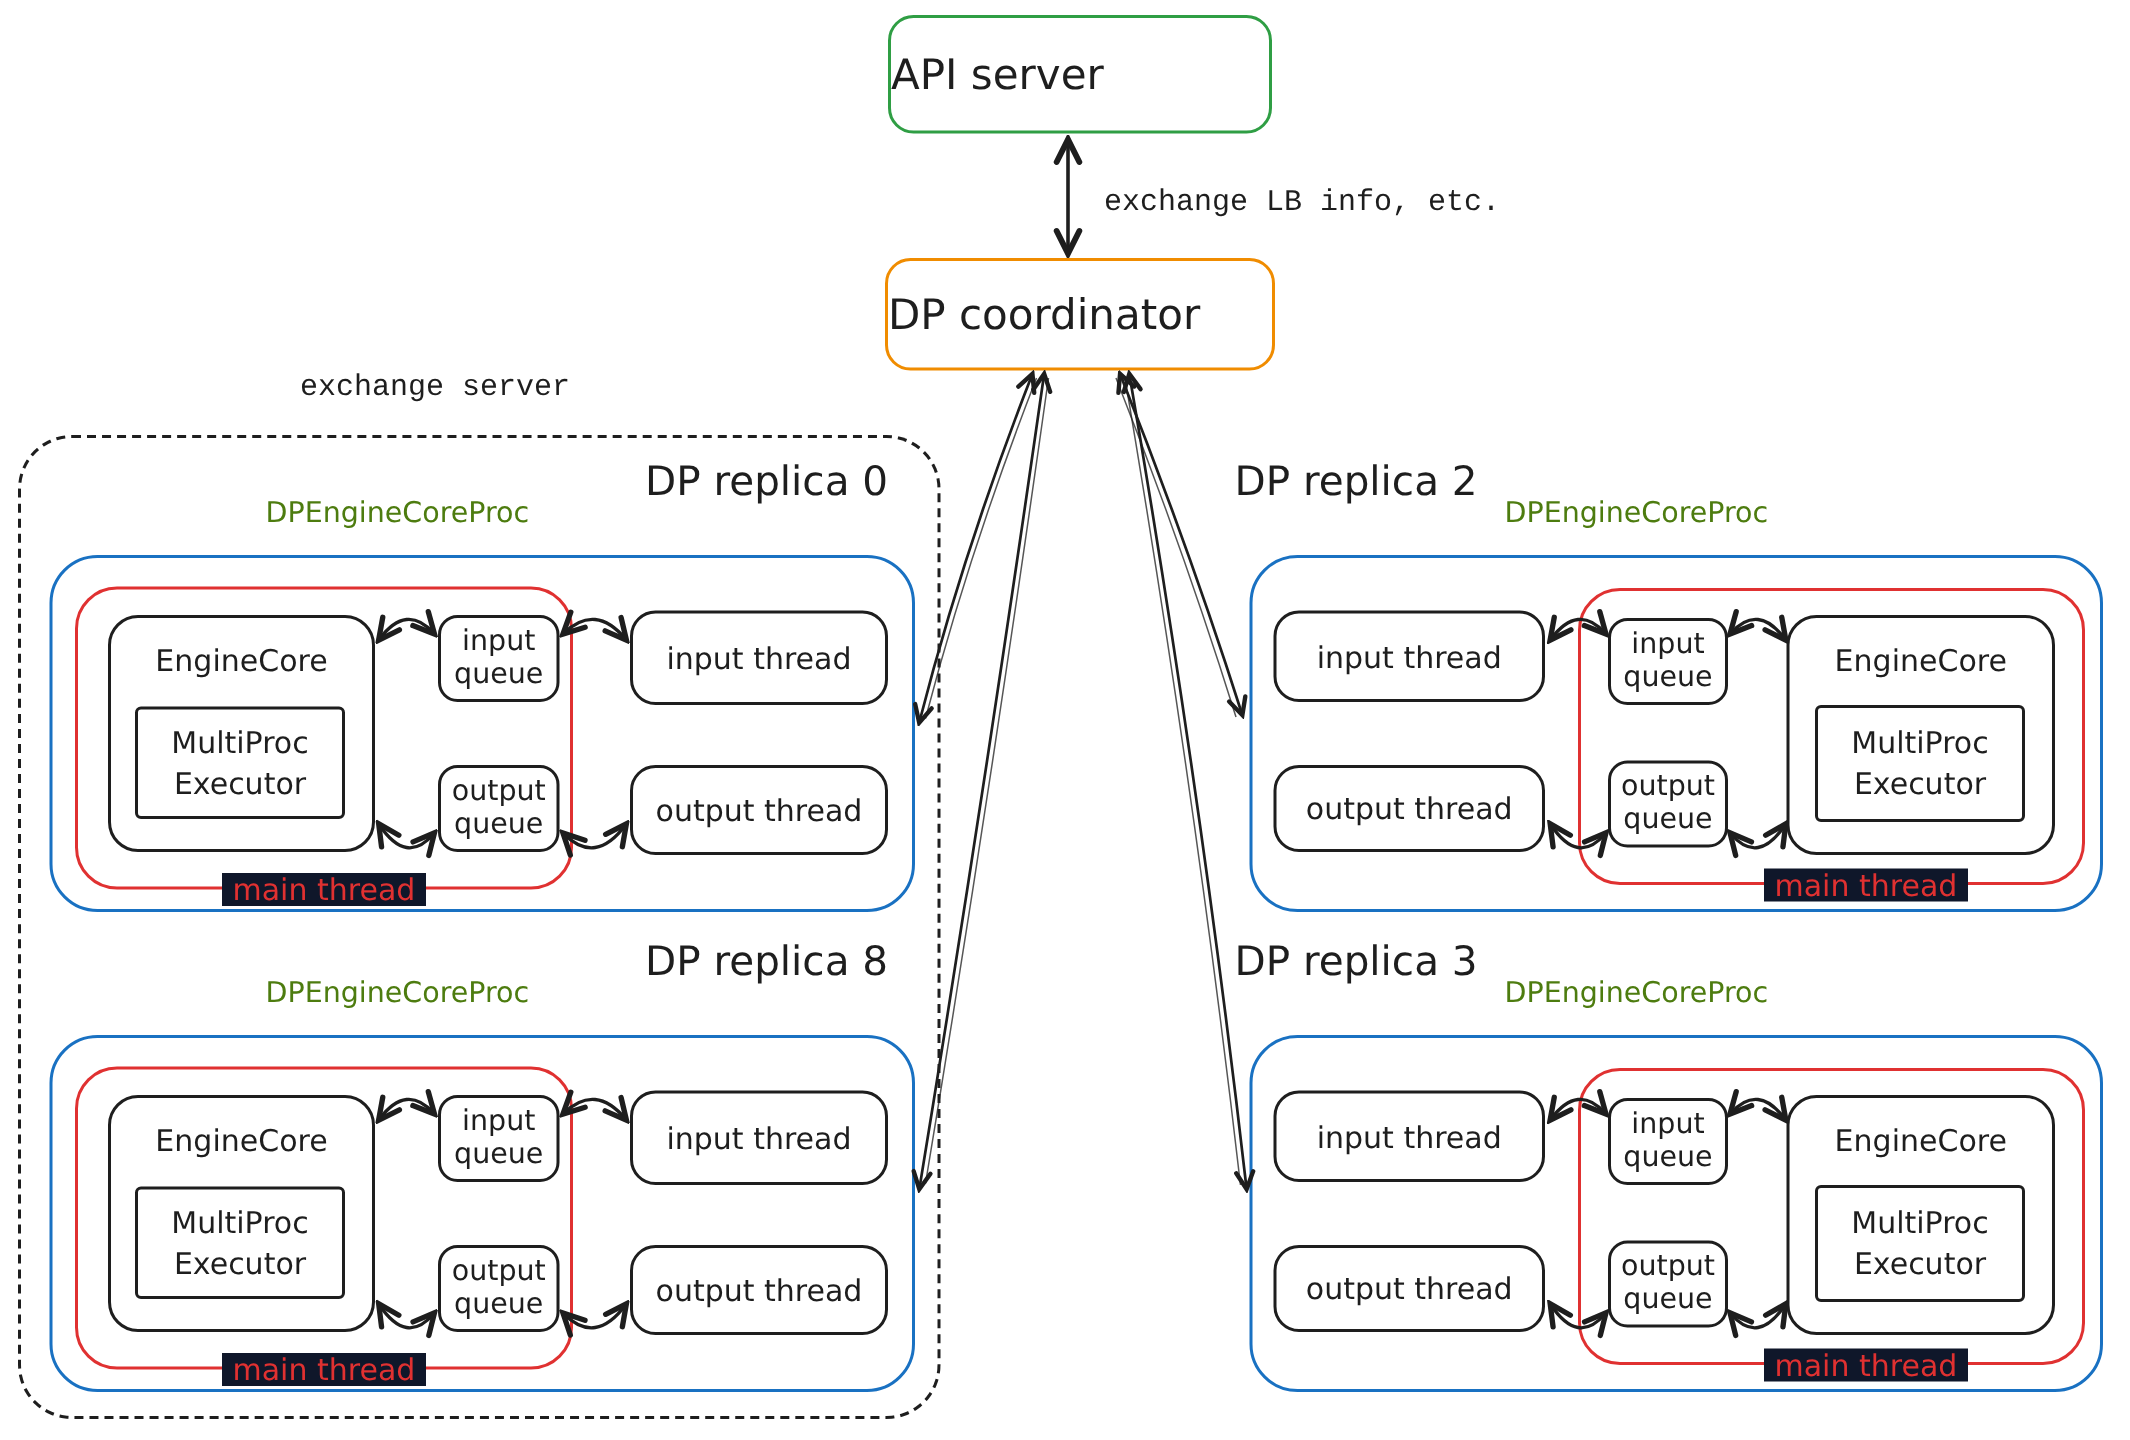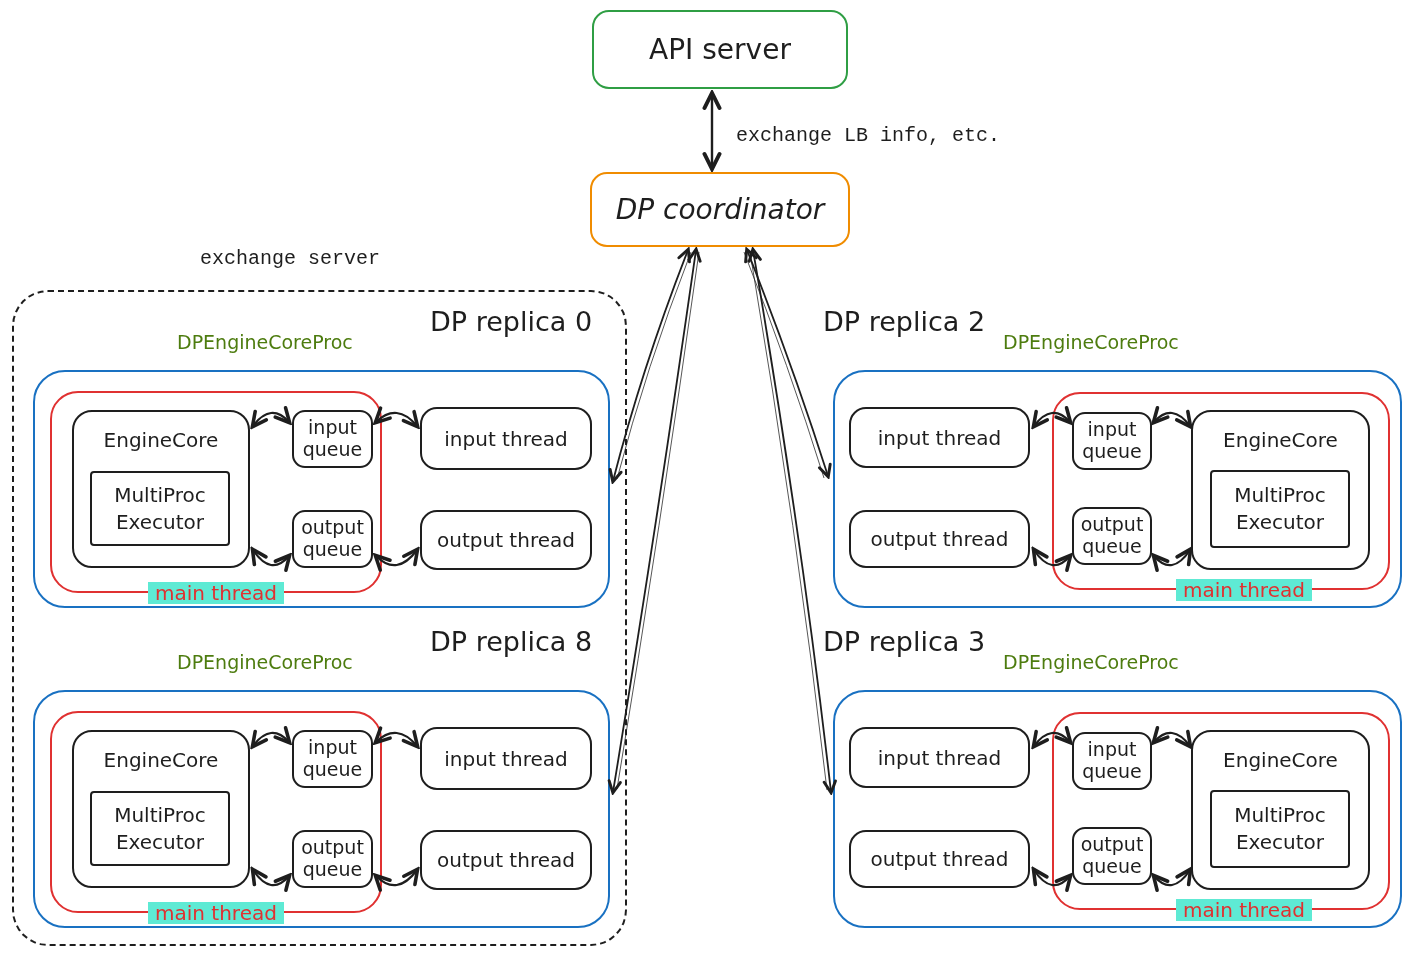--- a/index.html
+++ b/index.html
@@ -1,35 +1,35 @@
 <!DOCTYPE html>
 <html><head>
 <meta charset="utf-8">
 <style>
   html,body{margin:0;padding:0;background:#ffffff;}
   body{font-family:"DejaVu Sans",sans-serif;color:#1e1e1e;}
   .canvas{position:relative;width:1420px;height:960px;background:#ffffff;overflow:hidden;}
 
   .box{position:absolute;background:#ffffff;border:2.5px solid #1e1e1e;box-sizing:border-box;}
   .b-green{border-color:#2f9e44;border-width:2.8px;border-radius:17px;}
-  .b-orange{border-color:#f08c00;border-width:2.8px;border-radius:17px;font-style:italic;}
+  .b-orange{border-color:#f08c00;border-width:2.8px;border-radius:17px;}
   .b-blue{border-color:#1971c2;border-width:2.6px;border-radius:32px;}
   .b-red{border-color:#e03131;border-width:2.4px;border-radius:28px;background:transparent;}
   .b-dashed{border:2.4px dashed #1e1e1e;border-radius:36px;background:transparent;}
 
-  .portal{display:flex;align-items:center;justify-content:center;font-size:28px;}
+  .portal{display:flex;align-items:center;justify-content:flex-start;font-size:28px;}
   .engine{border-radius:20px;font-size:20px;text-align:center;padding-top:16px;}
   .multiproc{border-radius:4px;font-size:20px;text-align:center;display:flex;align-items:center;justify-content:center;line-height:1.35;}
   .queue{border-radius:13px;font-size:19px;text-align:center;display:flex;align-items:center;justify-content:center;line-height:1.15;}
   .thread{border-radius:17px;font-size:20px;display:flex;align-items:center;justify-content:center;}
 
   .lbl{position:absolute;white-space:nowrap;}
   .title{font-size:27px;color:#1e1e1e;}
   .proclabel{font-size:19px;color:#4d7c0f;}
-  .mainlabel{font-size:20px;color:#e03131;background:#5eead4;padding:0 7px;line-height:1.1;}
+  .mainlabel{font-size:20px;color:#e03131;background:#0f172a;padding:0 7px;line-height:1.1;}
   .smalllabel{font-size:20px;color:#1e1e1e;font-family:Liberation Mono, monospace;}
 
   svg.arrows{position:absolute;left:0;top:0;pointer-events:none;}
   svg.arrows path{fill:none;stroke:#1e1e1e;}
   .aq{stroke-width:2.2px;}
   .al{stroke-width:1.8px;}
   .ae{stroke-width:1px;opacity:.75;}
   .av{stroke-width:2.4px;}
 </style>
 </head>

